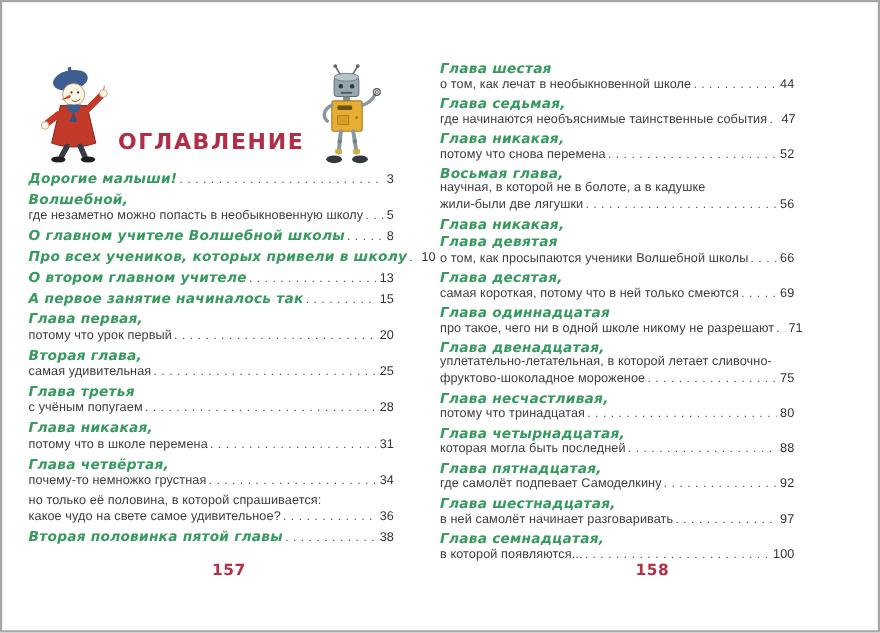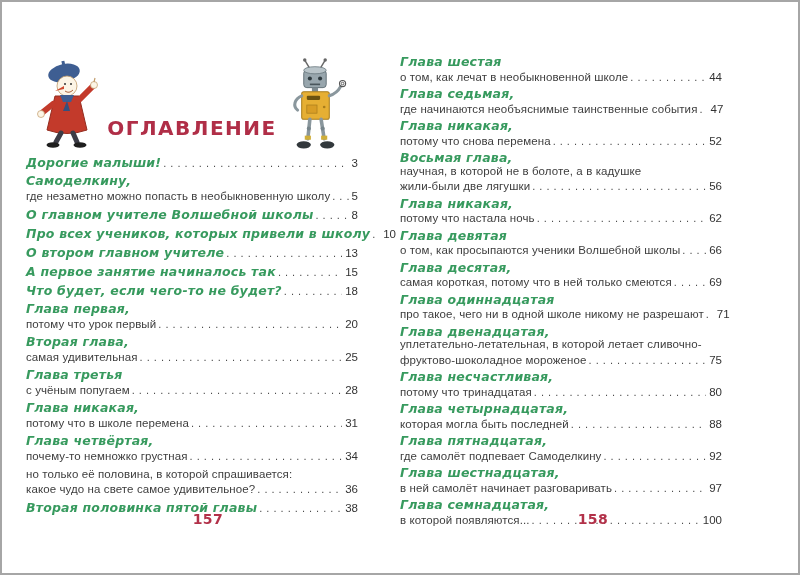--- a/index.html
+++ b/index.html
@@ -133,21 +133,21 @@
       <div class="toc-list toc-list-left">
           <div class="toc-entry">
             <div class="toc-line line-title">
               <span class="txt">Дорогие малыши!</span>
               <span class="leader"></span>
               <span class="pgnum">3</span>
             </div>
           </div>
           <div class="toc-entry">
             <div class="toc-line line-title">
-              <span class="txt">Самоделкину,</span>
+              <span class="txt">Волшебной,</span>
             </div>
             <div class="toc-line line-text">
               <span class="txt">где незаметно можно попасть в необыкновенную школу</span>
               <span class="leader"></span>
               <span class="pgnum">5</span>
             </div>
           </div>
           <div class="toc-entry">
             <div class="toc-line line-title">
               <span class="txt">О главном учителе Волшебной школы</span>
@@ -167,27 +167,20 @@
               <span class="txt">О втором главном учителе</span>
               <span class="leader"></span>
               <span class="pgnum">13</span>
             </div>
           </div>
           <div class="toc-entry">
             <div class="toc-line line-title">
               <span class="txt">А первое занятие начиналось так</span>
               <span class="leader"></span>
               <span class="pgnum">15</span>
-            </div>
-          </div>
-          <div class="toc-entry">
-            <div class="toc-line line-title">
-              <span class="txt">Что будет, если чего-то не будет?</span>
-              <span class="leader"></span>
-              <span class="pgnum">18</span>
             </div>
           </div>
           <div class="toc-entry">
             <div class="toc-line line-title">
               <span class="txt">Глава первая,</span>
             </div>
             <div class="toc-line line-text">
               <span class="txt">потому что урок первый</span>
               <span class="leader"></span>
               <span class="pgnum">20</span>
@@ -298,25 +291,20 @@
             <div class="toc-line line-text">
               <span class="txt">жили-были две лягушки</span>
               <span class="leader"></span>
               <span class="pgnum">56</span>
             </div>
           </div>
           <div class="toc-entry">
             <div class="toc-line line-title">
               <span class="txt">Глава никакая,</span>
             </div>
-            <div class="toc-line line-text">
-              <span class="txt">потому что настала ночь</span>
-              <span class="leader"></span>
-              <span class="pgnum">62</span>
-            </div>
           </div>
           <div class="toc-entry">
             <div class="toc-line line-title">
               <span class="txt">Глава девятая</span>
             </div>
             <div class="toc-line line-text">
               <span class="txt">о том, как просыпаются ученики Волшебной школы</span>
               <span class="leader"></span>
               <span class="pgnum">66</span>
             </div>

